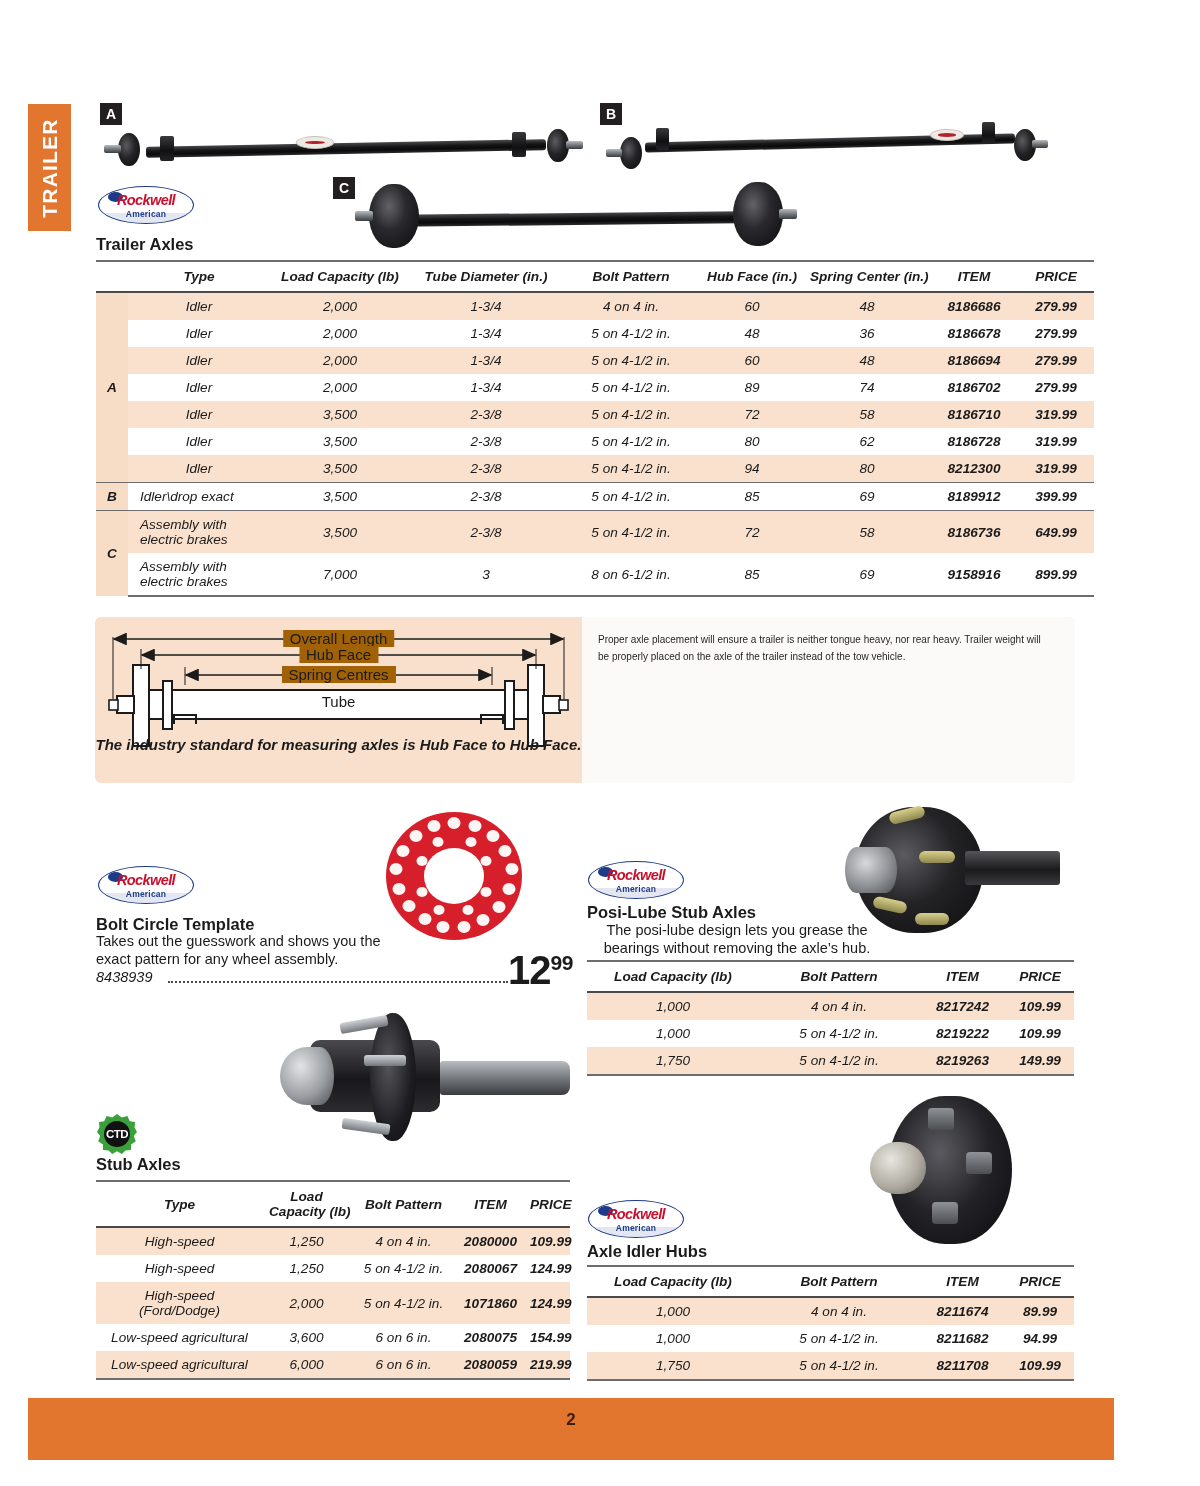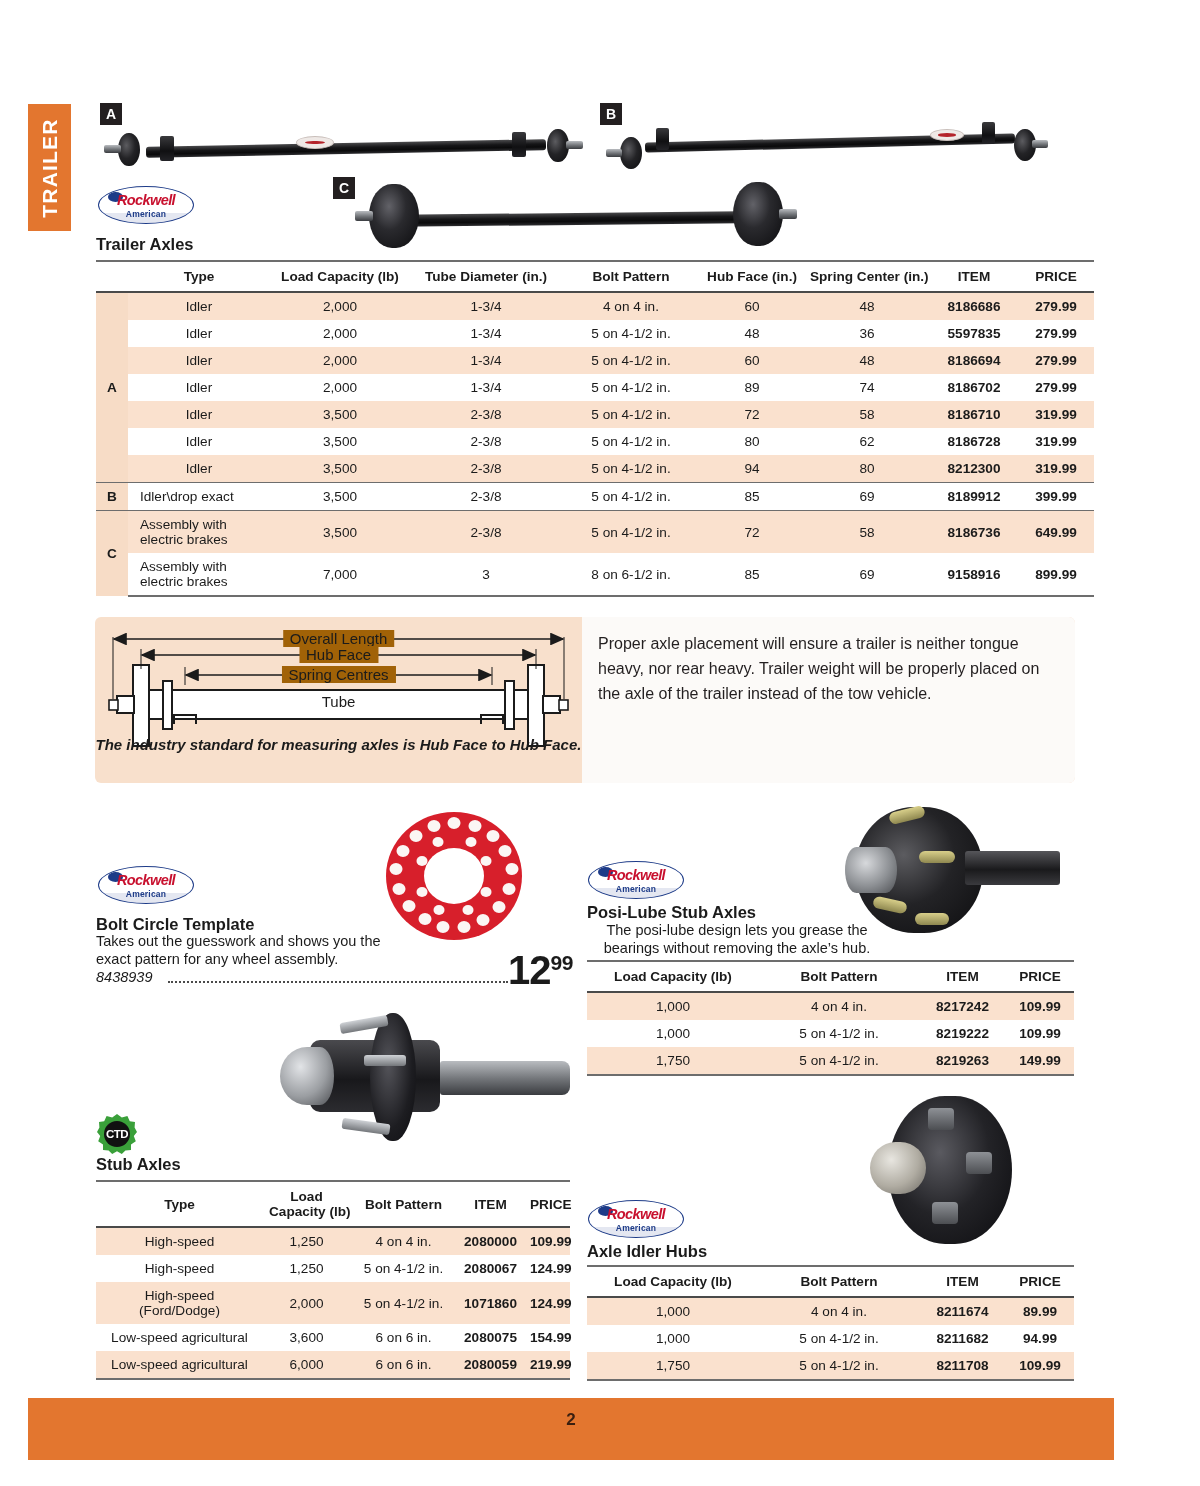--- a/index.html
+++ b/index.html
@@ -124,21 +124,21 @@
     color: #fff; font-size: 11.5px; font-weight: bold;
     display: flex; align-items: center; justify-content: center;
     letter-spacing: -.5px;
   }
 
   
   .sec-title { position: absolute; font-size: 16.5px; font-weight: bold; color: #1b1b1b; }
   .sec-desc  { position: absolute; font-size: 14.5px; line-height: 17.5px; color: #1b1b1b; }
 
   
-  table { border-collapse: collapse; table-layout: fixed; }
+  table { border-collapse: collapse; table-layout: fixed; font-style: italic; }
   .tbl { position: absolute; }
   .tbl th {
     font-size: 13.6px; font-weight: bold; color: #1b1b1b;
     padding: 7px 6px; text-align: center; white-space: nowrap;
   }
   .tbl td {
     font-size: 13.6px; color: #1b1b1b;
     padding: 6px 6px; text-align: center;
   }
   .tbl .hdr-row th { border-top: 2.2px solid #6d6d6d; border-bottom: 2.2px solid #4a4a4a; }
@@ -159,21 +159,21 @@
     border-radius: 6px;
   }
   .diagram {
     position: absolute; left: 0; top: 0; width: 487px; height: 166px;
   }
   .notebox {
     position: absolute; left: 487px; top: 0; width: 493px; height: 166px;
     background: #FCFAF8; border-radius: 0 6px 6px 0;
     padding: 14px 24px 10px 16px;
   }
-  .notebox p { font-size: 16px; line-height: 25px; color: #231f20; }
+  .notebox p { font-size: 10px; line-height: 17px; color: #231f20; }
   .notebox p + p { margin-top: 11px; }
 
   .dim-label {
     position: absolute; background: #a16207; padding: 0 7px;
     font-size: 15px; color: #1b1b1b; white-space: nowrap;
   }
   .caption-it {
     position: absolute; width: 100%; text-align: center;
     font-size: 15px; font-weight: bold; font-style: italic; line-height: 19px;
     color: #1b1b1b;
@@ -290,21 +290,21 @@
           <td class="shade bold">8186686</td>
           <td class="shade bold">279.99</td>
         </tr>
         <tr>
           <td>Idler</td>
           <td>2,000</td>
           <td>1-3/4</td>
           <td>5 on 4-1/2 in.</td>
           <td>48</td>
           <td>36</td>
-          <td class=" bold">5597835</td>
+          <td class=" bold">8186678</td>
           <td class=" bold">279.99</td>
         </tr>
         <tr>
           <td class="shade">Idler</td>
           <td class="shade">2,000</td>
           <td class="shade">1-3/4</td>
           <td class="shade">5 on 4-1/2 in.</td>
           <td class="shade">60</td>
           <td class="shade">48</td>
           <td class="shade bold">8186694</td>

